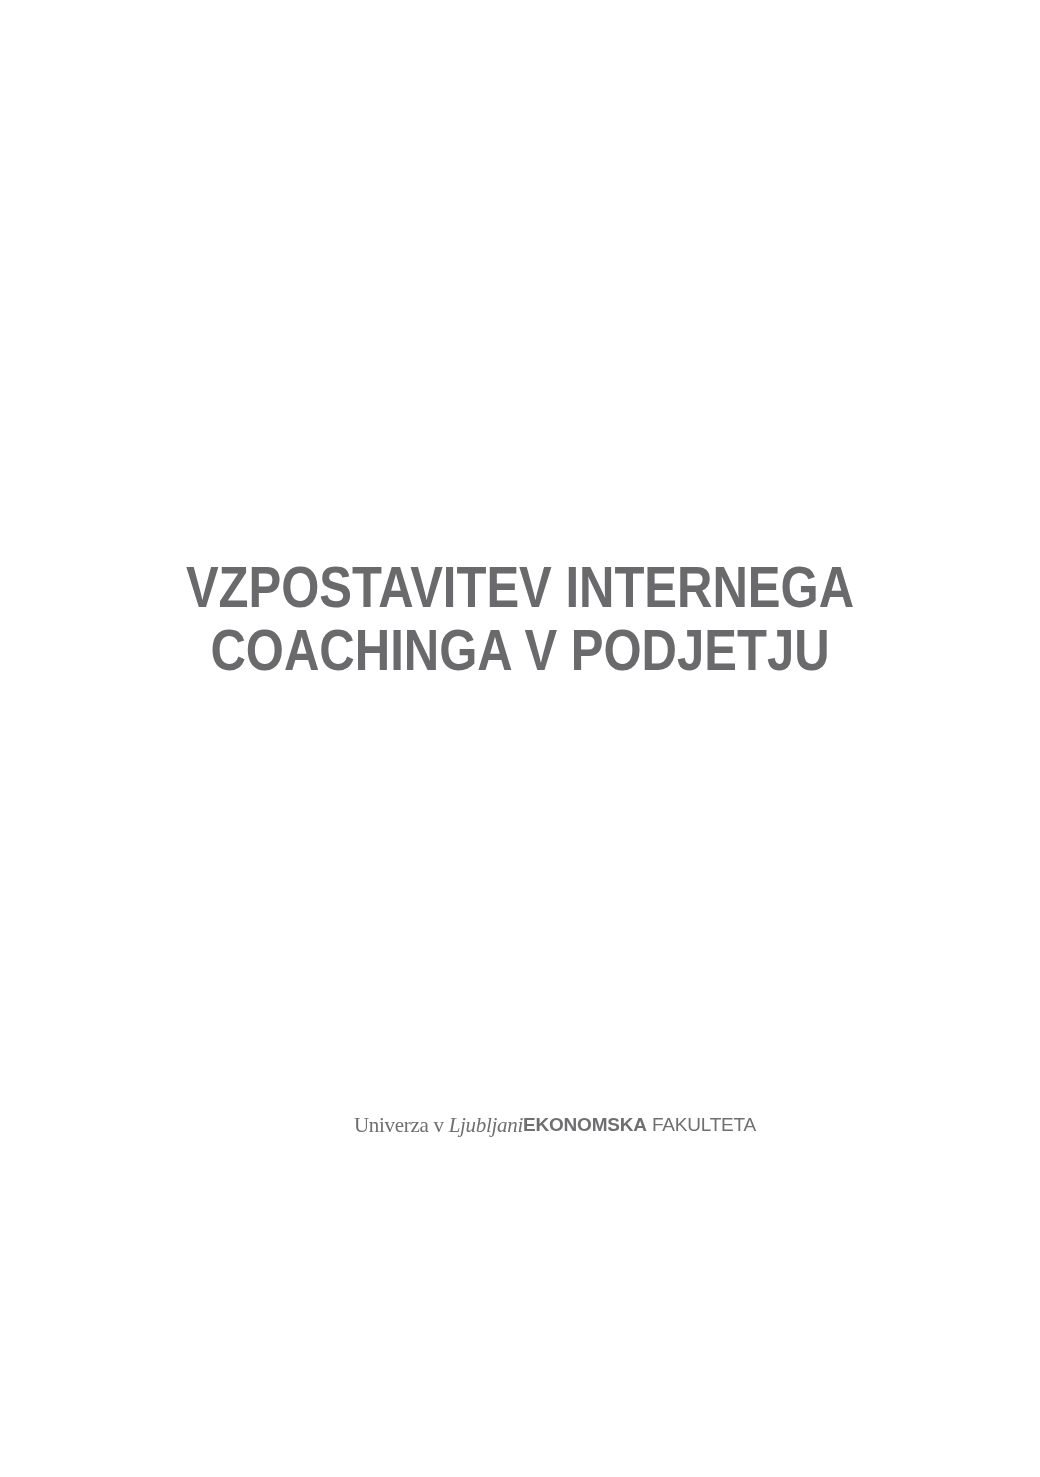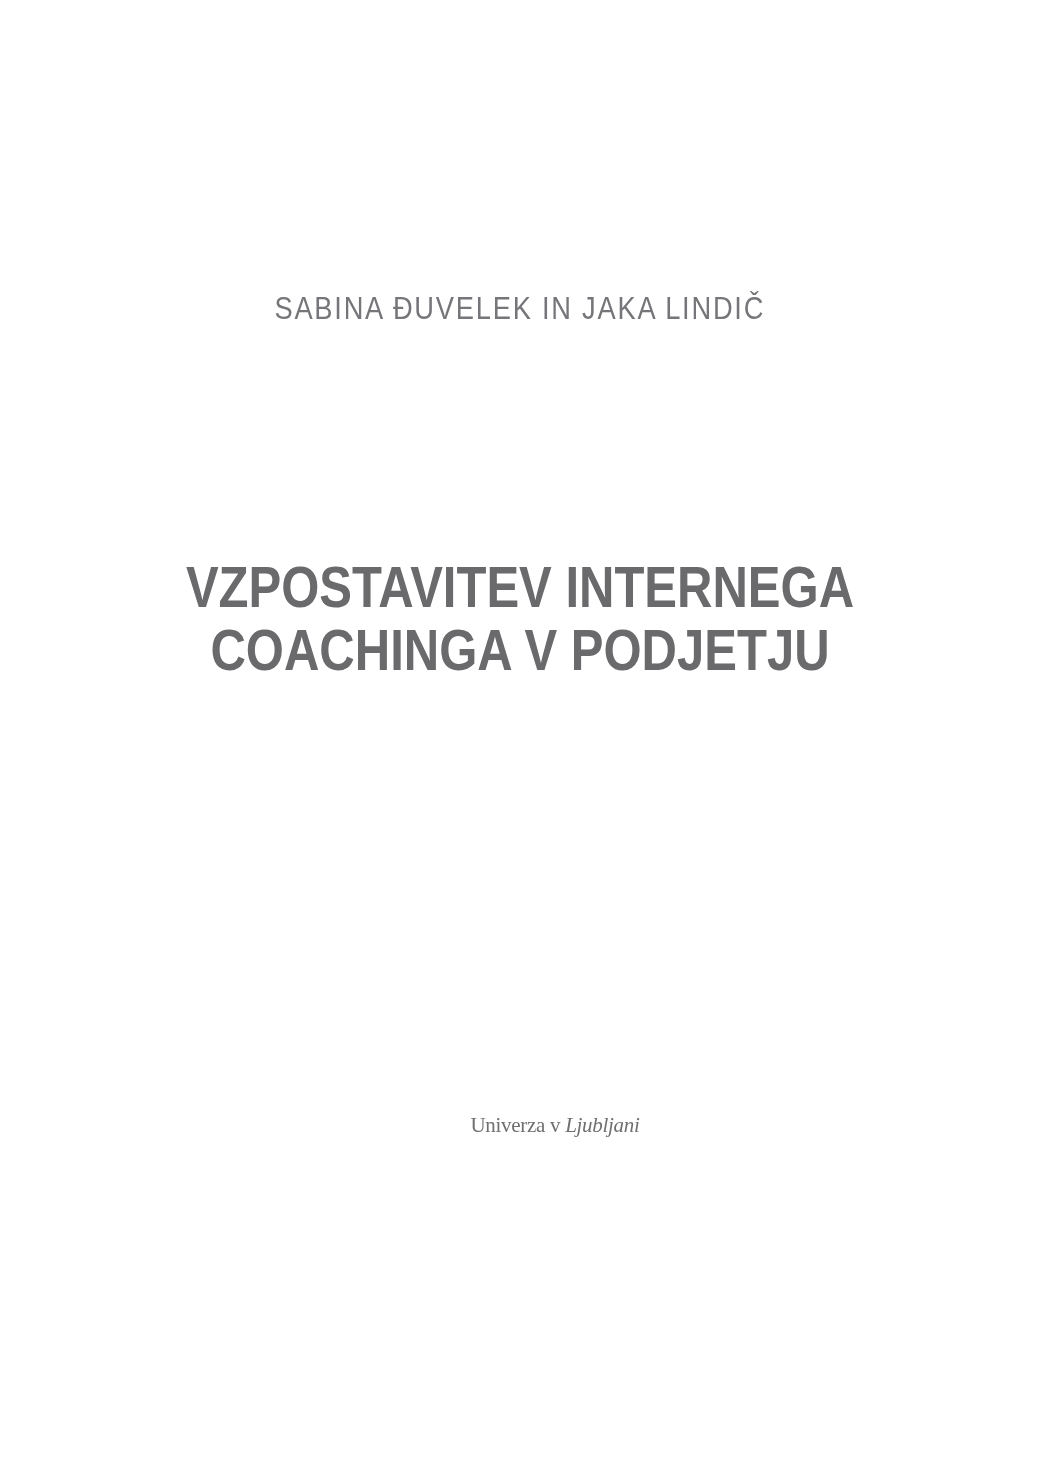--- a/index.html
+++ b/index.html
@@ -86,31 +86,32 @@
   }
   .dept-line {
     font-weight: 700;
   }
 </style>
 </head>
 <body>
 
 <div class="page">
 
-  <div class="author-line">
-    <span class="squeeze">SABINA ĐUVELEK IN JAKA LINDIČ</span>
-  </div>
 
   <div class="book-title">
     <div class="title-line">VZPOSTAVITEV INTERNEGA</div>
     <div class="title-line">COACHINGA V PODJETJU</div>
   </div>
 
   <div class="publisher">
     <div class="university">
       <span class="uni-roman">Univerza v</span>
       <span class="uni-italic">Ljubljani</span>
     </div>
     <div class="faculty-block">
+      <div class="faculty-line">
+        <span class="fac-bold">EKONOMSKA</span>
+        <span class="fac-regular">FAKULTETA</span>
+      </div>
     </div>
   </div>
 
 </div>
 
 </body></html>

